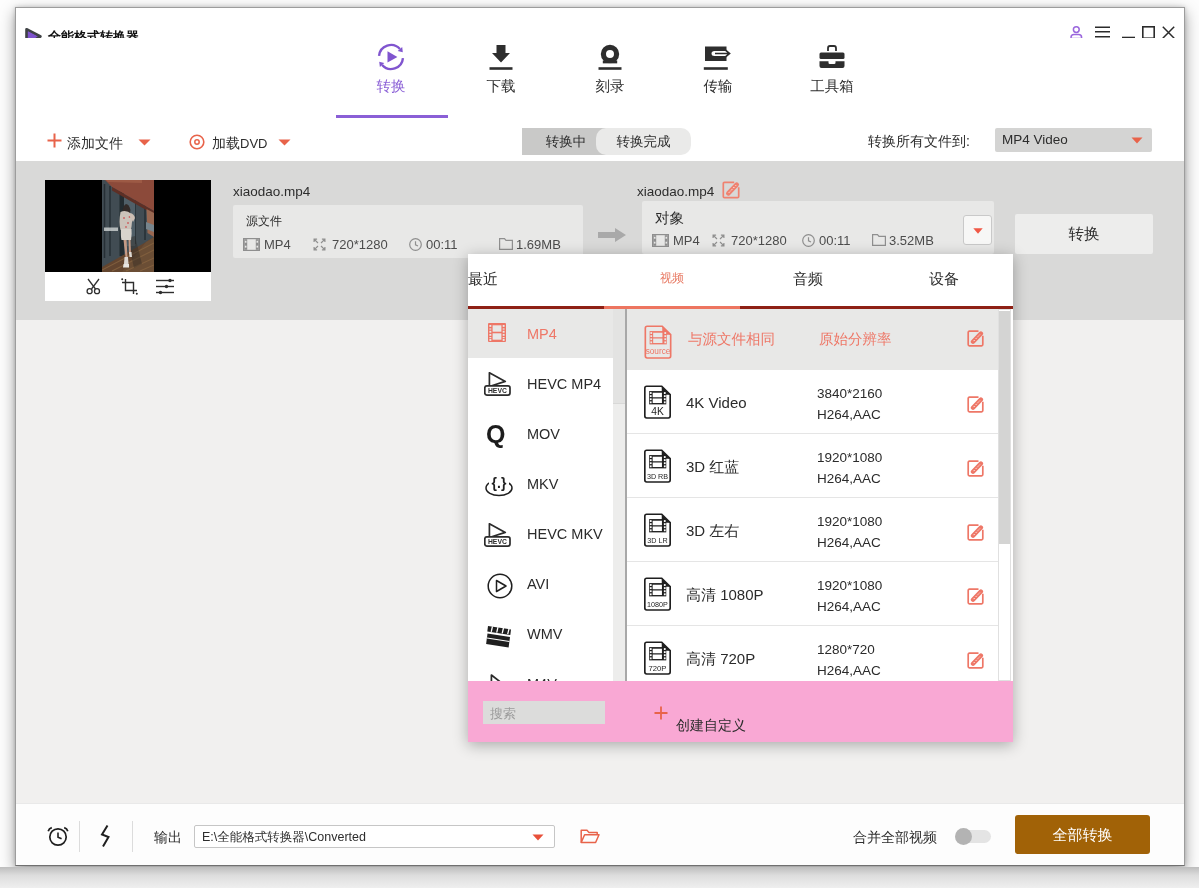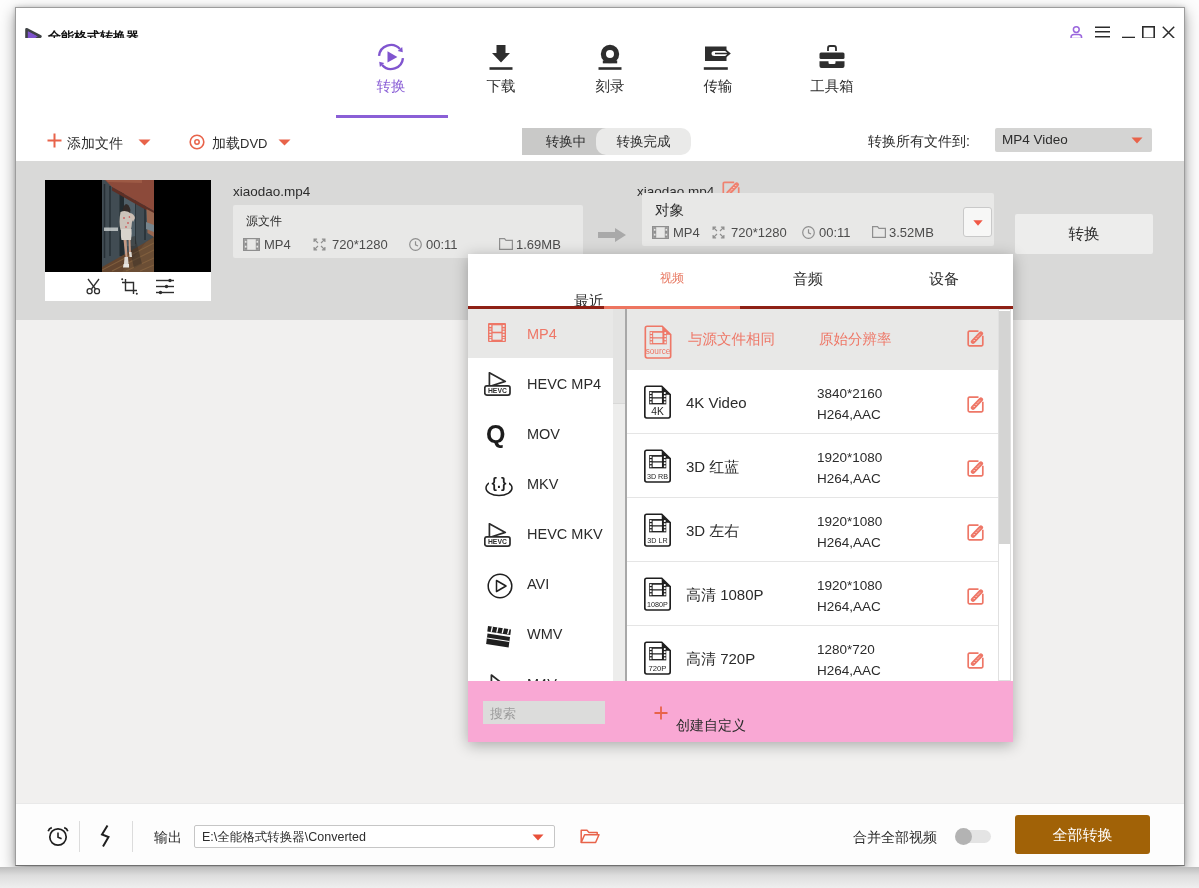--- a/index.html
+++ b/index.html
@@ -240,21 +240,21 @@
     <svg class="abs" style="left:582px; top:66px;" width="28" height="16" viewBox="0 0 28 16">
       <path d="M0 5 H17 V1 L28 8 L17 15 V11 H0 Z" fill="#a9a9a9"></path>
     </svg>
 
     <div class="abs" style="left:621px; top:23px; font-size:13.5px; color:#2d2d2d;">xiaodao.mp4</div>
     <svg class="abs" style="left:706px; top:20px;" width="18" height="18" viewBox="0 0 18 18">
       <path d="M12.2 1.3 H2.5 Q1.3 1.3 1.3 2.5 V15.5 Q1.3 16.7 2.5 16.7 H15.5 Q16.7 16.7 16.7 15.5 V6.2" fill="none" stroke="#ef8270" stroke-width="1.7"></path>
       <line x1="6.3" y1="12.3" x2="14.7" y2="3.6" stroke="#ef8270" stroke-width="4.6" stroke-linecap="round"></line>
       <line x1="6.9" y1="11.7" x2="14.2" y2="4.1" stroke="#fff" stroke-width="0.95" stroke-dasharray="1.5 1.7"></line>
     </svg>
-    <div class="srcbox" style="left:626px; top:32px; width:352px; height:53px;padding-left:8px;">
+    <div class="srcbox" style="left:626px; top:40px; width:352px; height:53px;padding-left:8px;">
       <div class="abs" style="left:13px; top:8px; font-size:14.5px; color:#2d2d2d;">对象</div>
       <svg class="abs" style="left:10px; top:33px;" width="17" height="13" viewBox="0 0 17 13">
         <rect x="0.6" y="0.6" width="15.8" height="11.8" fill="none" stroke="#8f8f8f" stroke-width="1.2"></rect>
         <rect x="1.2" y="1.2" width="3" height="10.6" fill="#8f8f8f"></rect>
         <rect x="12.8" y="1.2" width="3" height="10.6" fill="#8f8f8f"></rect>
         <rect x="1.9" y="2.8" width="1.6" height="1.9" fill="#e8e8e7"></rect>
           <rect x="1.9" y="7.7" width="1.6" height="1.9" fill="#e8e8e7"></rect>
         <rect x="13.5" y="2.8" width="1.6" height="1.9" fill="#e8e8e7"></rect>
           <rect x="13.5" y="7.7" width="1.6" height="1.9" fill="#e8e8e7"></rect>
       </svg>
@@ -312,21 +312,21 @@
       </g>
     </svg>
     <div class="abs" style="left:837px; top:25px; font-size:14px; color:#2d2d2d;">合并全部视频</div>
     <div class="abs" style="left:942px; top:26px; width:33px; height:13px; background:#e4e4e4; border-radius:7px;"></div>
     <div class="abs" style="left:939px; top:24px; width:17px; height:17px; background:#b3b3b3; border-radius:50%;"></div>
     <div class="abs" style="left:999px; top:11px; width:135px; height:39px; background:#a16207; border-radius:3px; font-size:15px; color:#fff; text-align:center; line-height:39px;">全部转换</div>
   </div>
   <div class="popup">
 
     <div class="abs" style="left:0; top:0; width:545px; height:52px; background:#fff;">
-      <div class="abs" style="left:0; top:16px; width:136px; text-align:right; font-size:15px; color:#2d2d2d;margin-top:22px;">最近</div>
+      <div class="abs" style="left:0; top:16px; width:136px; text-align:left; font-size:15px; color:#2d2d2d;">最近</div>
       <div class="abs" style="left:136px; top:16px; width:136px; text-align:center; font-size:12px; color:#e87a64;">视频</div>
       <div class="abs" style="left:272px; top:16px; width:136px; text-align:center; font-size:15px; color:#2d2d2d;">音频</div>
       <div class="abs" style="left:408px; top:16px; width:136px; text-align:center; font-size:15px; color:#2d2d2d;">设备</div>
     </div>
     <div class="abs" style="left:0; top:52px; width:545px; height:2.5px; background:#8e2015;"></div>
     <div class="abs" style="left:136px; top:52px; width:136px; height:2.5px; background:#ed7560;"></div>
 
     <div class="abs" style="left:0; top:54.5px; width:160px; height:372.5px; background:#fff; overflow:hidden;">
       <div class="abs" style="left:0; top:0; width:144.5px; height:49.5px; background:#e8e8e7;"></div>
 

